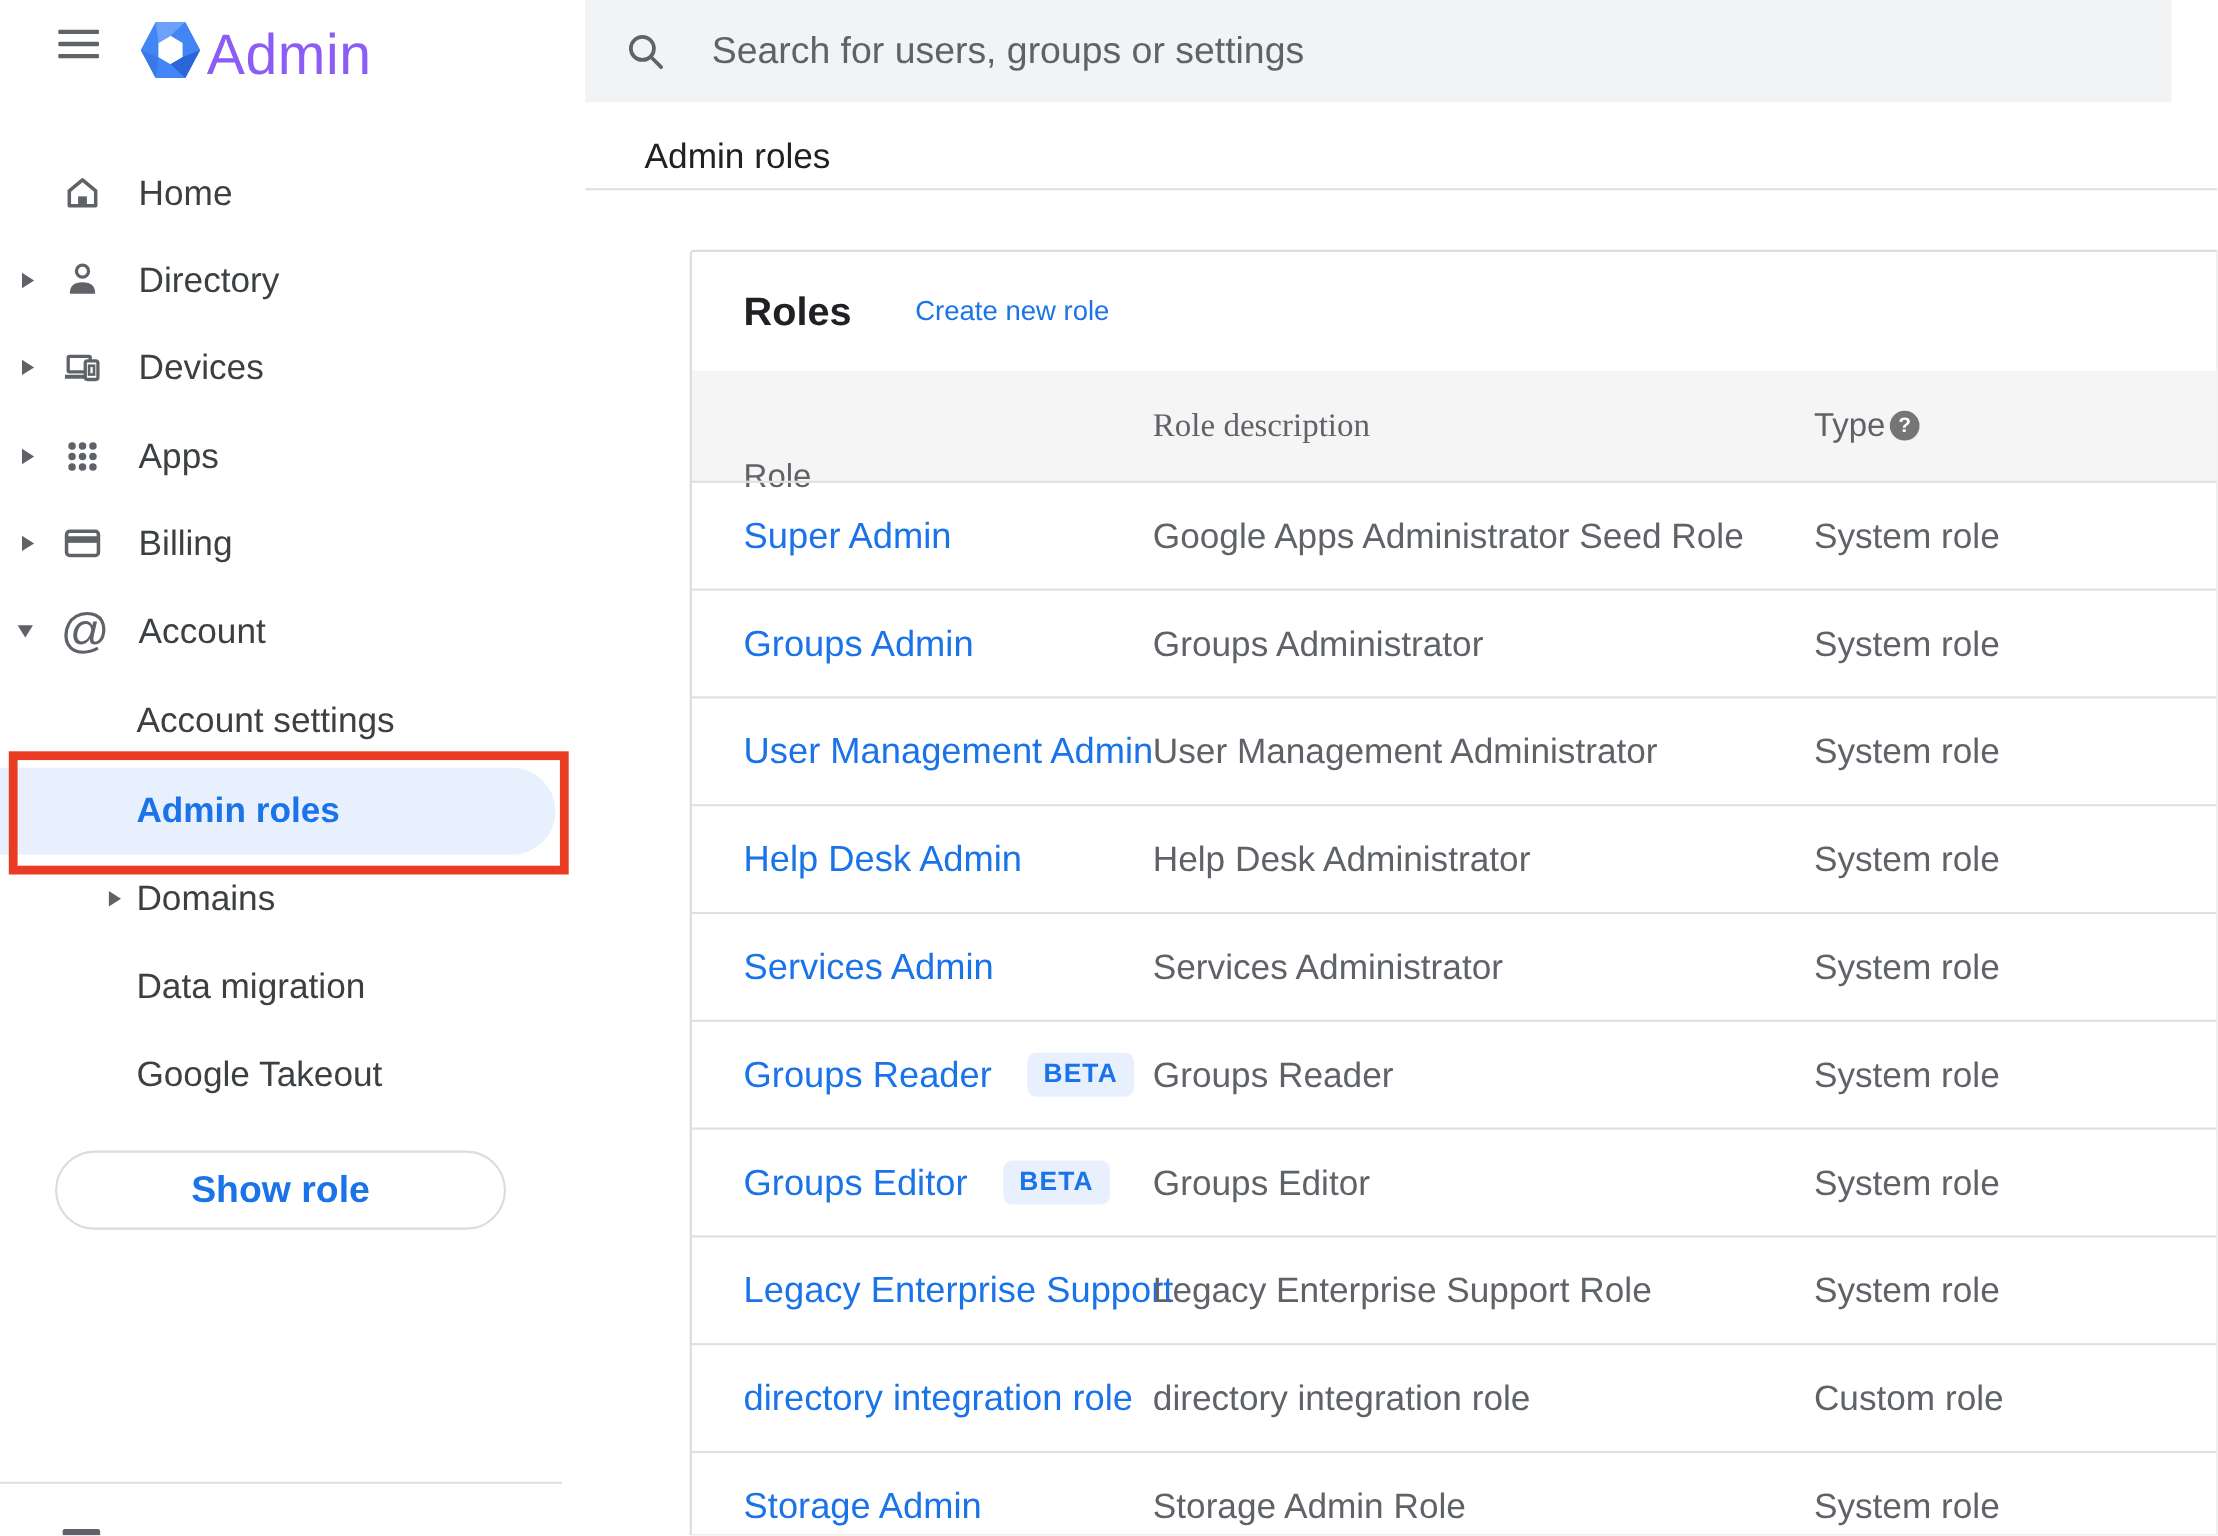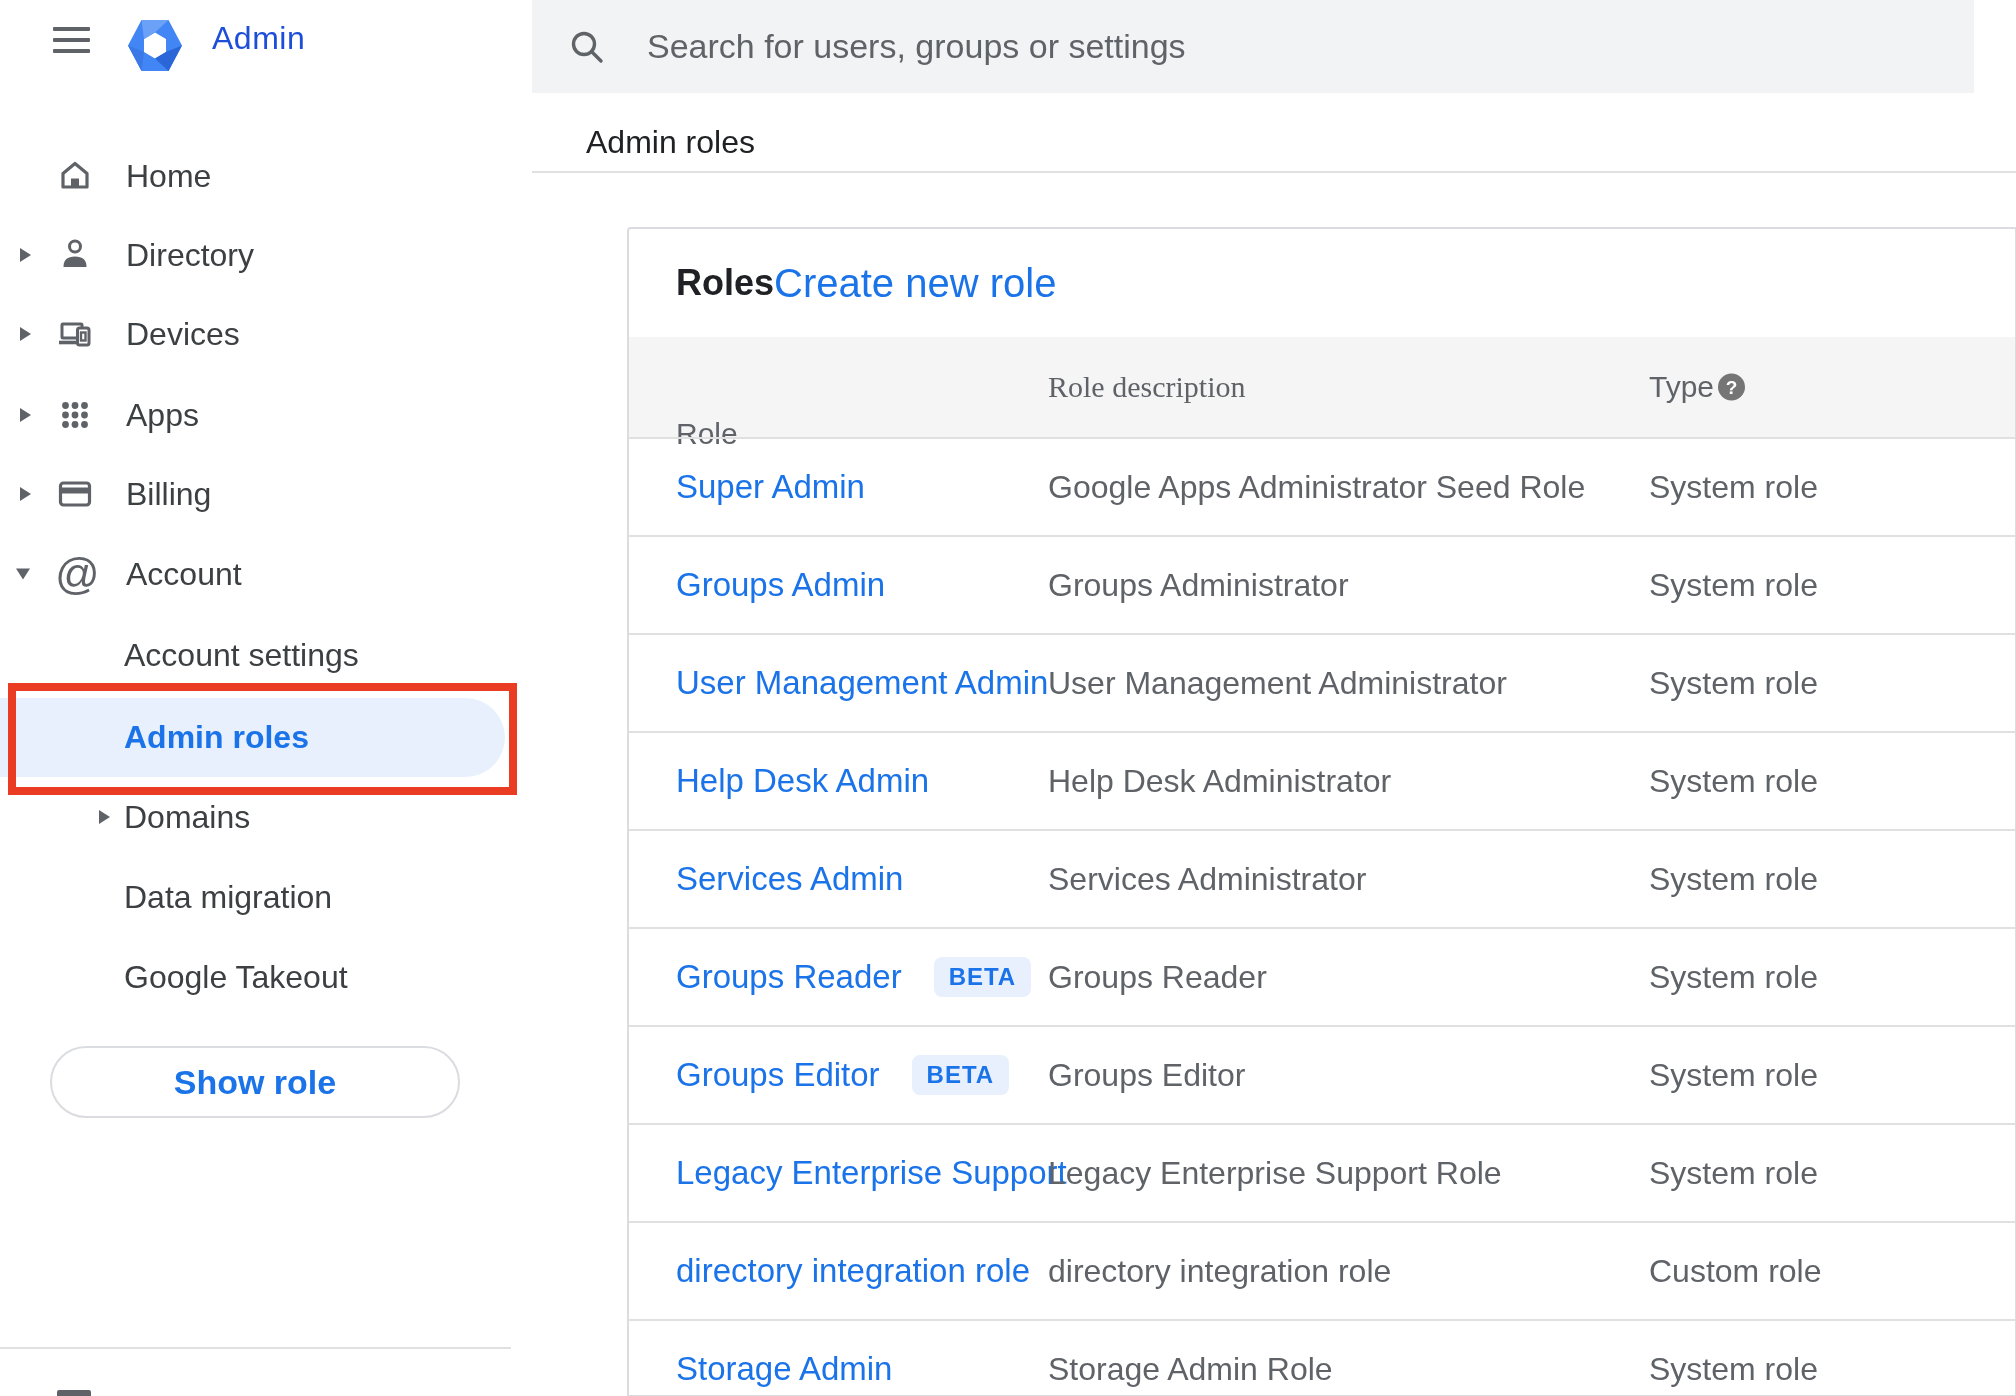--- a/index.html
+++ b/index.html
@@ -23,21 +23,21 @@
   #app{position:relative;width:2016px;height:1396px;background:#fff;overflow:hidden;}
 
   
   .sidebar{position:absolute;left:0;top:0;width:511px;height:1396px;background:#fff;}
   .hamburger{position:absolute;left:53px;top:27px;width:37px;height:28px;cursor:pointer;}
   .hamburger span{position:absolute;left:0;width:37px;height:4px;background:#5f6368;border-radius:1px;}
   .hamburger span:nth-child(1){top:0;}
   .hamburger span:nth-child(2){top:11px;}
   .hamburger span:nth-child(3){top:22px;}
   .logo-hex{position:absolute;left:128px;top:18px;width:54px;height:55px;}
-  .logo-text{position:absolute;left:212px;top:20px;font-size:32px;color:#1d4ed8;letter-spacing:0.5px;}
+  .logo-text{position:absolute;left:188px;top:20px;font-size:52px;color:#8b5cf6;letter-spacing:0.5px;}
 
   .nav-row{position:absolute;left:0;width:511px;height:80px;cursor:pointer;}
   .nav-row .expander{position:absolute;left:20px;top:50%;transform:translateY(-50%);width:0;height:0;}
   .expander.right{border-left:11px solid #5f6368;border-top:7px solid transparent;border-bottom:7px solid transparent;}
   .expander.down{border-top:11px solid #5f6368;border-left:7px solid transparent;border-right:7px solid transparent;left:16px;}
   .nav-row .nav-icon{position:absolute;left:55px;top:50%;transform:translateY(-50%);width:40px;height:40px;color:#5f6368;}
   .nav-row .nav-label{position:absolute;left:126px;top:50%;transform:translateY(-50%);
     font-size:32px;color:var(--nav-text);white-space:nowrap;}
   .sub-row .nav-label{left:124px;}
   .sub-row .nav-label.active{color:var(--accent-blue);font-weight:700;}
@@ -63,21 +63,21 @@
   .search-input::placeholder{color:var(--text-gray);opacity:1;}
 
   .breadcrumb{position:absolute;left:586px;top:124px;font-size:32px;color:var(--text-dark);}
   .content-divider{position:absolute;left:532px;top:171px;width:1484px;height:2px;background:var(--divider);}
 
   
   .card{position:absolute;left:627px;top:227px;width:1390px;height:1170px;background:#fff;
     border:2px solid var(--card-border);border-radius:4px 0 0 0;}
   .card-header{position:relative;height:108px;display:flex;align-items:center;padding-left:47px;}
   .card-title{font-size:36px;font-weight:700;color:var(--text-dark);}
-  .create-link{font-size:40px;color:var(--accent-blue);cursor:pointer;text-decoration:none;}
+  .create-link{margin-left:58px;font-size:25px;color:var(--accent-blue);cursor:pointer;text-decoration:none;}
 
   .table-header{position:relative;height:100px;background:var(--table-header-bg);}
   .th{position:absolute;top:50%;transform:translateY(-50%);font-size:30px;color:var(--text-gray);white-space:nowrap;}
   .th-role{left:47px;margin-top:47px;}
   .th-desc{left:419px;font-family:Liberation Serif, serif;}
   .th-type{left:1020px;}
   .help-icon{position:absolute;left:1089px;top:50%;transform:translateY(-50%);
     width:27px;height:27px;border-radius:50%;background:var(--help-gray);color:#fff;
     font-size:19px;font-weight:700;display:flex;align-items:center;justify-content:center;cursor:pointer;}
 

